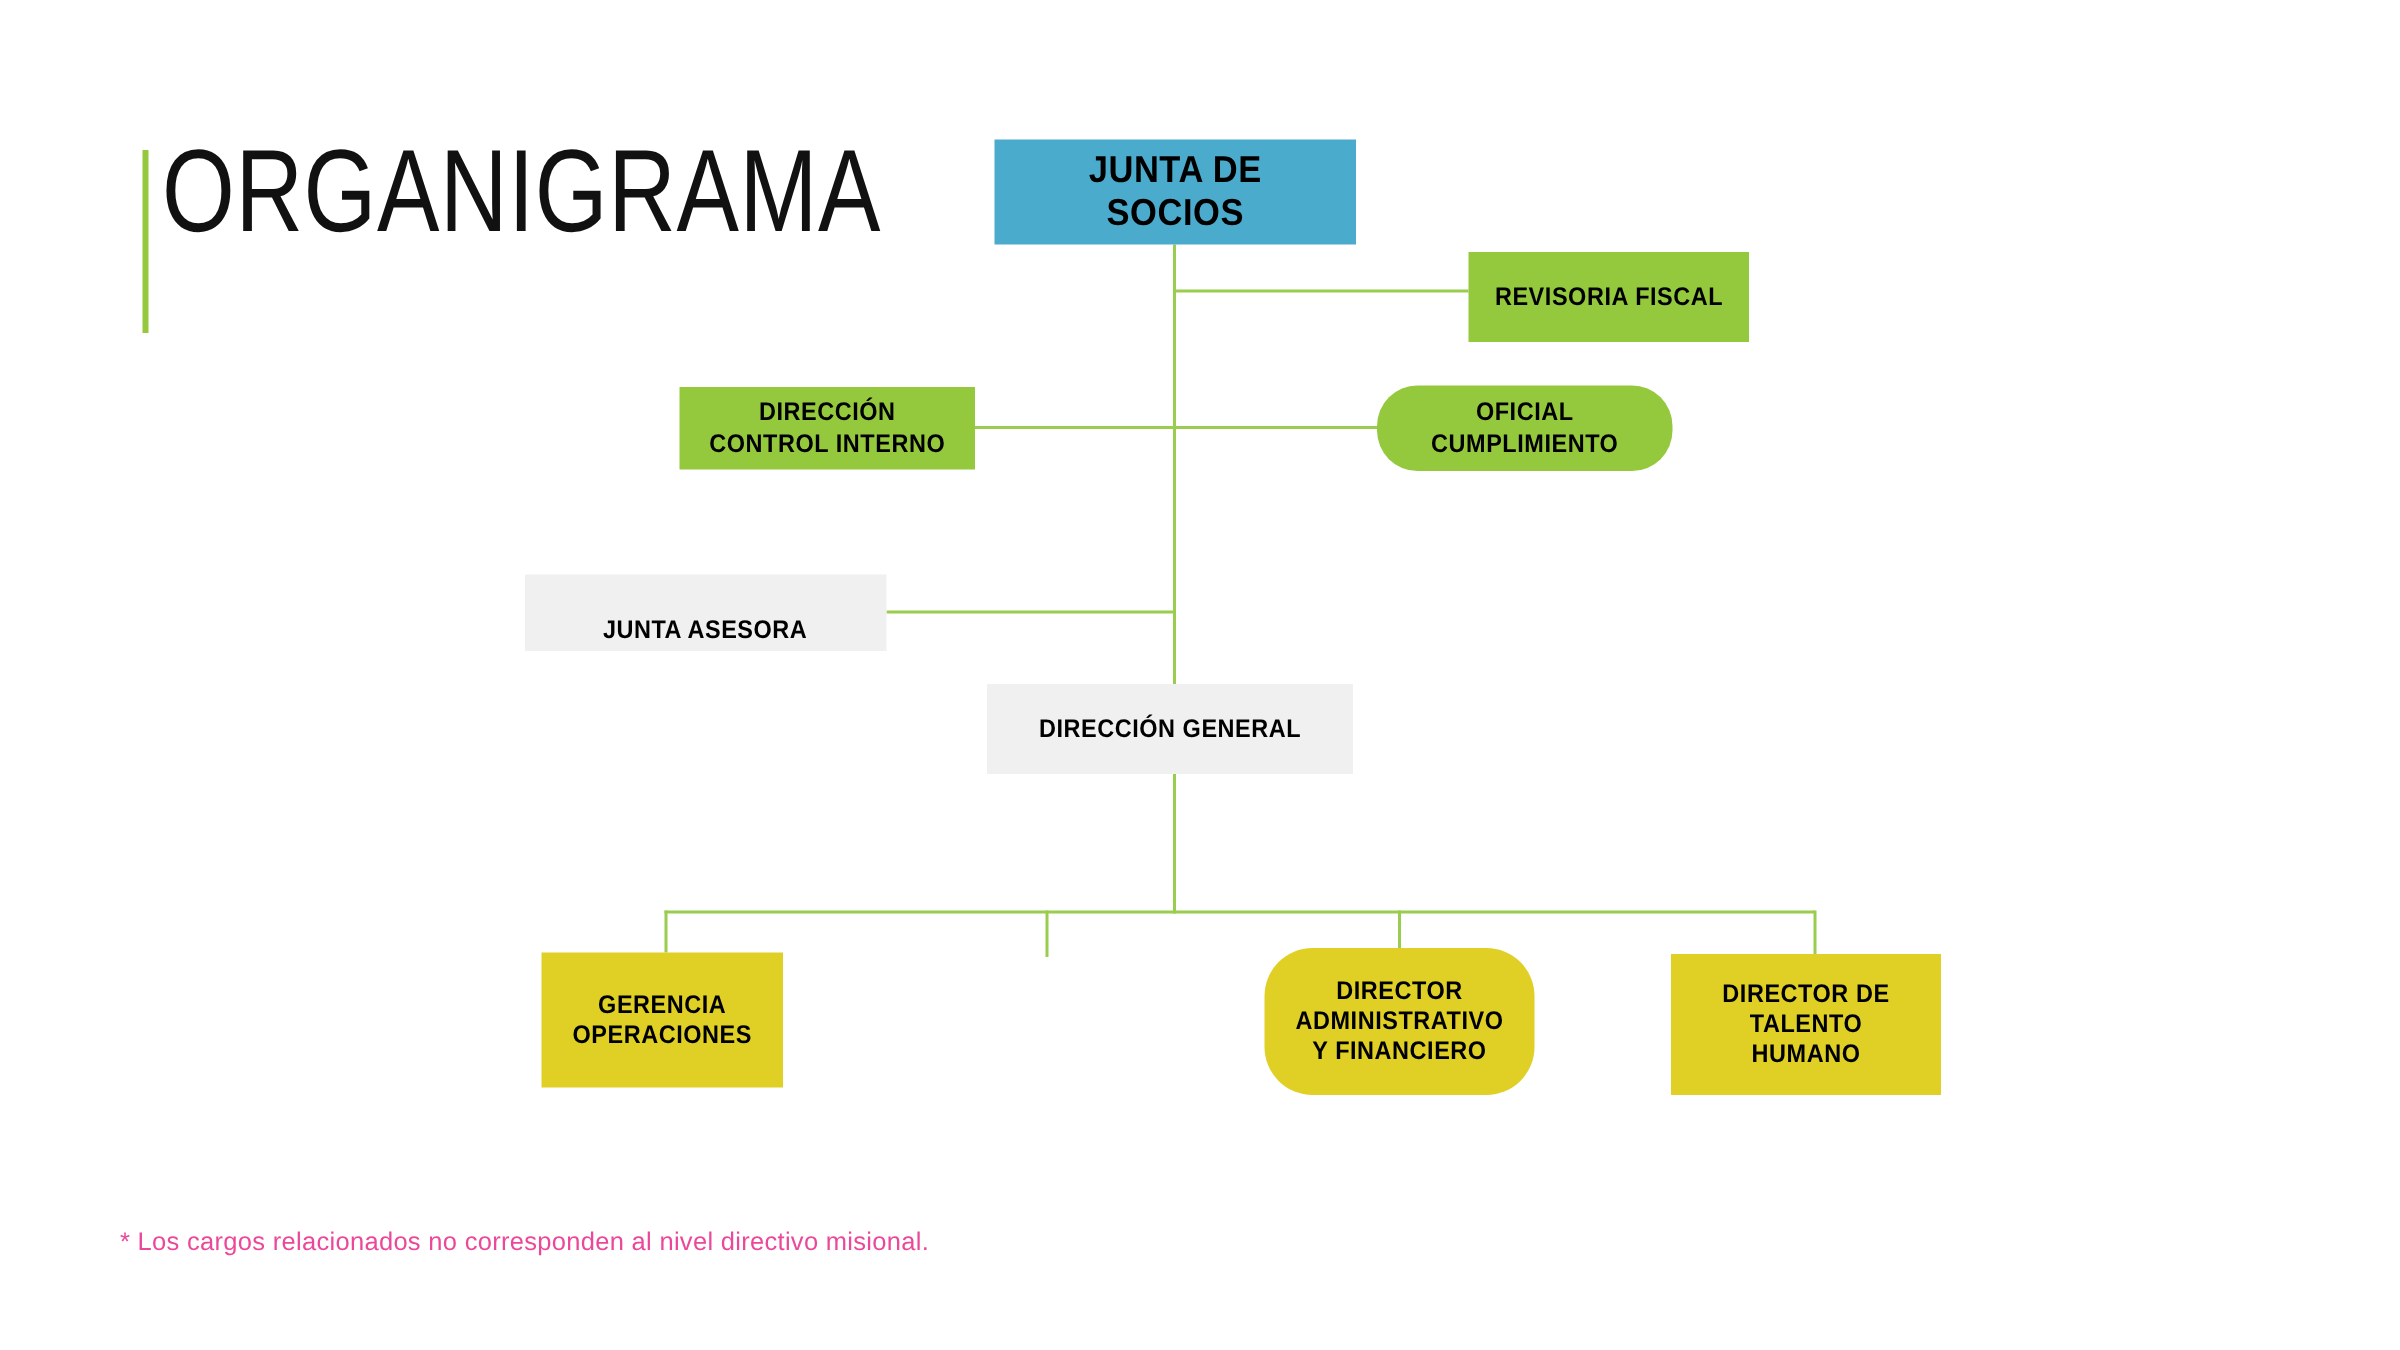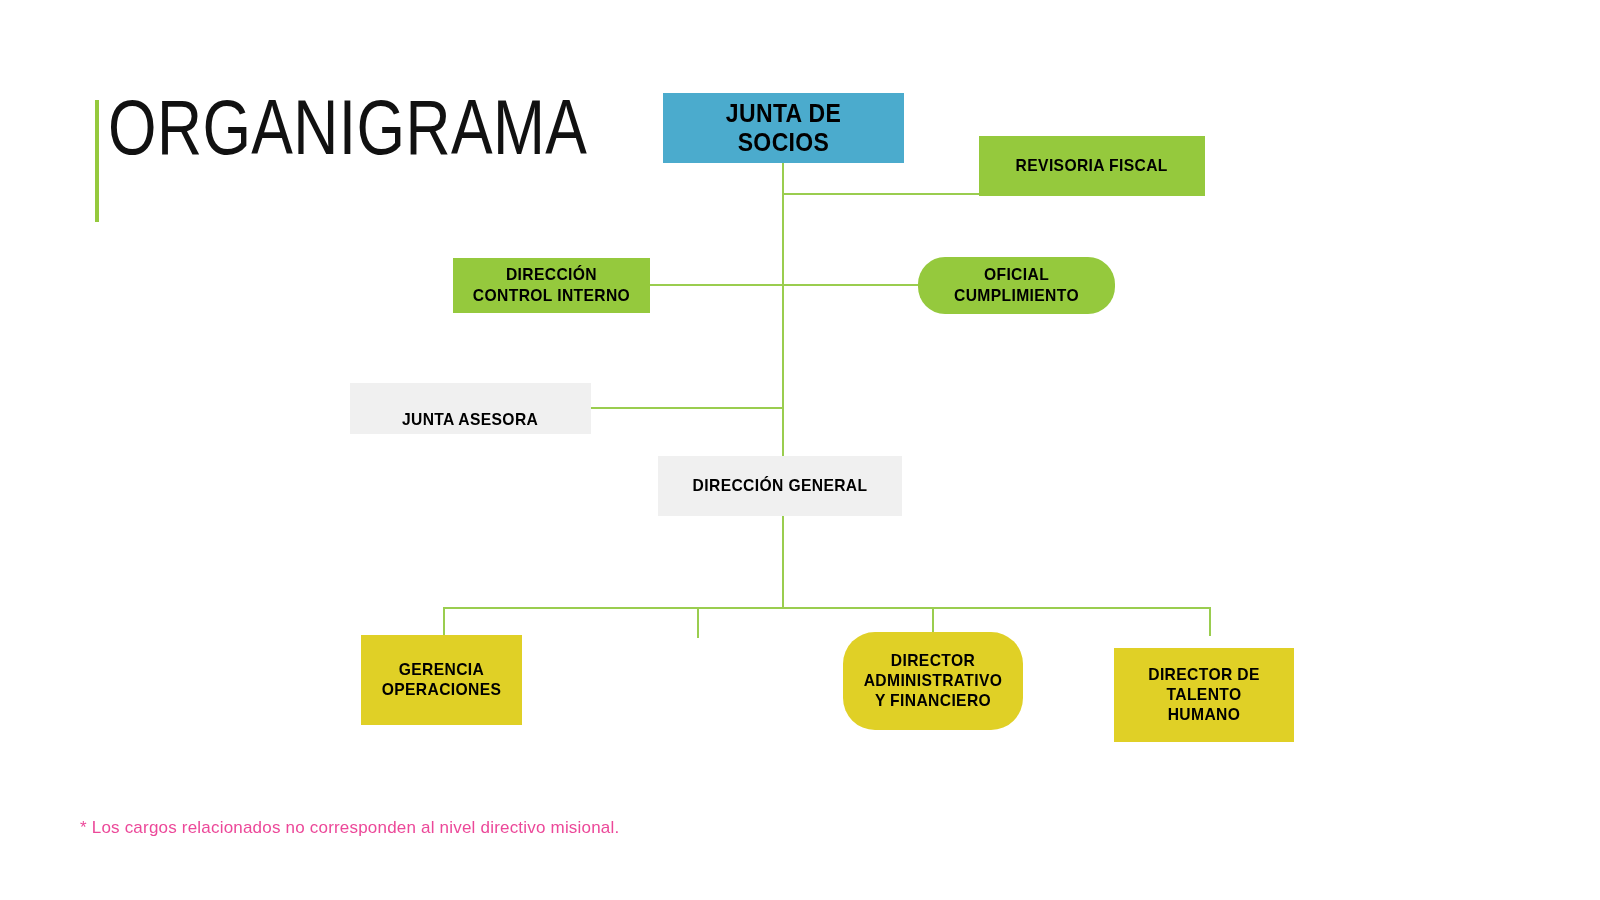--- a/index.html
+++ b/index.html
@@ -111,21 +111,21 @@
 
   <div class="conn v" style="left:443px; top:607px; height:28px;"></div>
   <div class="conn v" style="left:697px; top:607px; height:31px;"></div>
   <div class="conn v" style="left:932px; top:607px; height:25px;"></div>
   <div class="conn v" style="left:1209px; top:607px; height:29px;"></div>
 
   <div class="node blue" style="left:663px; top:93px; width:241px; height:70px; font-size:25px;">
     <span class="node-label">JUNTA DE SOCIOS</span>
   </div>
 
-  <div class="node green" style="left:979px; top:136px; width:226px; height:60px; font-size:17px;">
+  <div class="node green" style="left:979px; top:168px; width:187px; height:60px; font-size:17px;">
     <span class="node-label">REVISORIA FISCAL</span>
   </div>
 
   <div class="node green" style="left:453px; top:258px; width:197px; height:55px; font-size:17px;">
     <span class="node-label">DIRECCIÓN CONTROL INTERNO</span>
   </div>
 
   <div class="node green" style="left:918px; top:257px; width:197px; height:57px; font-size:17px;border-radius:27px;">
     <span class="node-label">OFICIAL CUMPLIMIENTO</span>
   </div>
@@ -140,19 +140,19 @@
 
   <div class="node yellow" style="left:361px; top:635px; width:161px; height:90px; font-size:17px;">
     <span class="node-label">GERENCIA OPERACIONES</span>
   </div>
 
 
   <div class="node yellow" style="left:843px; top:632px; width:180px; height:98px; font-size:17px;border-radius:32px;">
     <span class="node-label">DIRECTOR ADMINISTRATIVO Y FINANCIERO</span>
   </div>
 
-  <div class="node yellow" style="left:1114px; top:636px; width:180px; height:94px; font-size:17px;margin-top:12px;">
+  <div class="node yellow" style="left:1114px; top:636px; width:180px; height:94px; font-size:17px;">
     <span class="node-label">DIRECTOR DE TALENTO HUMANO</span>
   </div>
 
   <div id="footnote">* Los cargos relacionados no corresponden al nivel directivo misional.</div>
 
 </div>
 
 </body></html>

